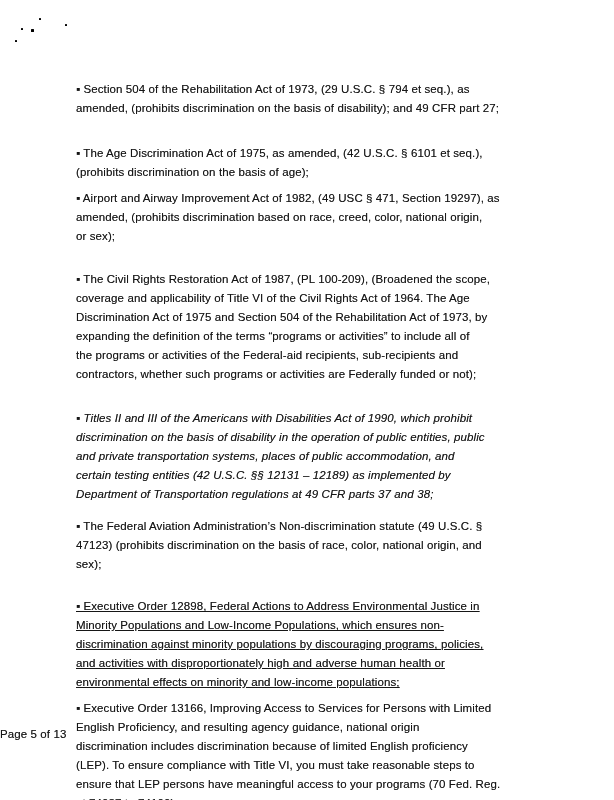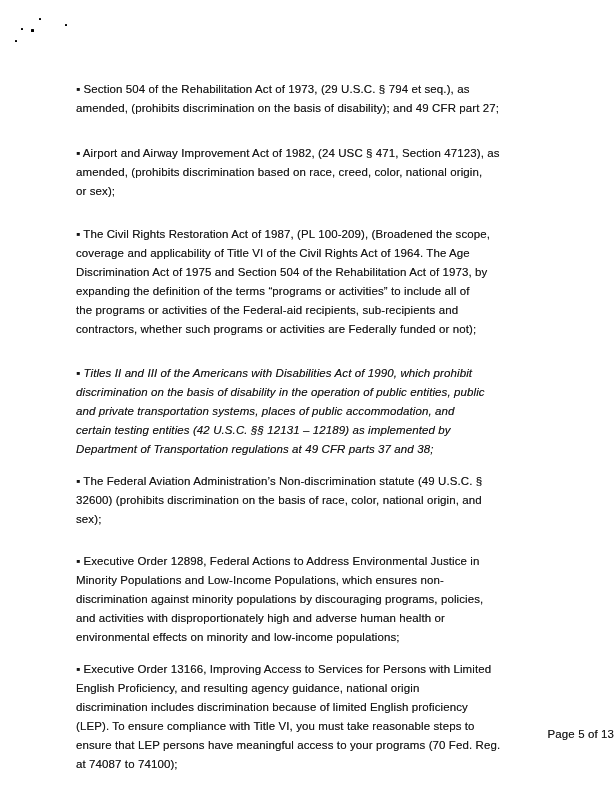--- a/index.html
+++ b/index.html
@@ -33,61 +33,63 @@
     letter-spacing: 0.1px;
     white-space: pre-wrap;
     text-shadow: 0 0 0.5px rgba(20,20,20,0.55);
   }
   .g1 { margin-bottom: 26px; }
   .g2 { margin-bottom: 7px; }
   .g3 { margin-bottom: 24px; }
   .g4 { margin-bottom: 25px; }
   .g5 { margin-bottom: 13px; font-style: italic; }
   .g6 { margin-bottom: 23px; }
-  .g7 { margin-bottom: 13px; }
+  .g7 { margin-bottom: 7px; text-decoration: underline; }
   .page-footer {
     position: absolute;
     left: 0;
     top: 727px;
     width: 614px;
-    text-align: right;
+    text-align: left;
     font-size: 11.5px;
     line-height: 14.2px;
     letter-spacing: 0.1px;
     text-shadow: 0 0 0.5px rgba(20,20,20,0.55);
   }
 </style>
 </head>
 <body>
 
 <div class="scan-speck" style="left:39px; top:18px; width:1.5px; height:2px;"></div>
 <div class="scan-speck" style="left:21px; top:28px; width:1.5px; height:1.5px;"></div>
 <div class="scan-speck" style="left:31px; top:29px; width:3px; height:3px;"></div>
 <div class="scan-speck" style="left:65px; top:24px; width:1.8px; height:2.2px;"></div>
 <div class="scan-speck" style="left:15px; top:40px; width:1.5px; height:1.8px;"></div>
 
 <div class="doc-body">
   <p class="para g1">▪ Section 504 of the Rehabilitation Act of 1973, (29 U.S.C. § 794 et seq.), as
 amended, (prohibits discrimination on the basis of disability); and 49 CFR part 27;</p>
-  <p class="para g3">▪ Airport and Airway Improvement Act of 1982, (24 USC § 471, Section 47123), as
+  <p class="para g2">▪ The Age Discrimination Act of 1975, as amended, (42 U.S.C. § 6101 et seq.),
+(prohibits discrimination on the basis of age);</p>
+  <p class="para g3">▪ Airport and Airway Improvement Act of 1982, (49 USC § 471, Section 19297), as
 amended, (prohibits discrimination based on race, creed, color, national origin,
 or sex);</p>
   <p class="para g4">▪ The Civil Rights Restoration Act of 1987, (PL 100-209), (Broadened the scope,
 coverage and applicability of Title VI of the Civil Rights Act of 1964. The Age
 Discrimination Act of 1975 and Section 504 of the Rehabilitation Act of 1973, by
 expanding the definition of the terms “programs or activities” to include all of
 the programs or activities of the Federal-aid recipients, sub-recipients and
 contractors, whether such programs or activities are Federally funded or not);</p>
   <p class="para g5">▪ Titles II and III of the Americans with Disabilities Act of 1990, which prohibit
 discrimination on the basis of disability in the operation of public entities, public
 and private transportation systems, places of public accommodation, and
 certain testing entities (42 U.S.C. §§ 12131 – 12189) as implemented by
 Department of Transportation regulations at 49 CFR parts 37 and 38;</p>
   <p class="para g6">▪ The Federal Aviation Administration’s Non-discrimination statute (49 U.S.C. §
-32600) (prohibits discrimination on the basis of race, color, national origin, and
+47123) (prohibits discrimination on the basis of race, color, national origin, and
 sex);</p>
   <p class="para g7">▪ Executive Order 12898, Federal Actions to Address Environmental Justice in
 Minority Populations and Low-Income Populations, which ensures non-
 discrimination against minority populations by discouraging programs, policies,
 and activities with disproportionately high and adverse human health or
 environmental effects on minority and low-income populations;</p>
   <p class="para">▪ Executive Order 13166, Improving Access to Services for Persons with Limited
 English Proficiency, and resulting agency guidance, national origin
 discrimination includes discrimination because of limited English proficiency
 (LEP). To ensure compliance with Title VI, you must take reasonable steps to

